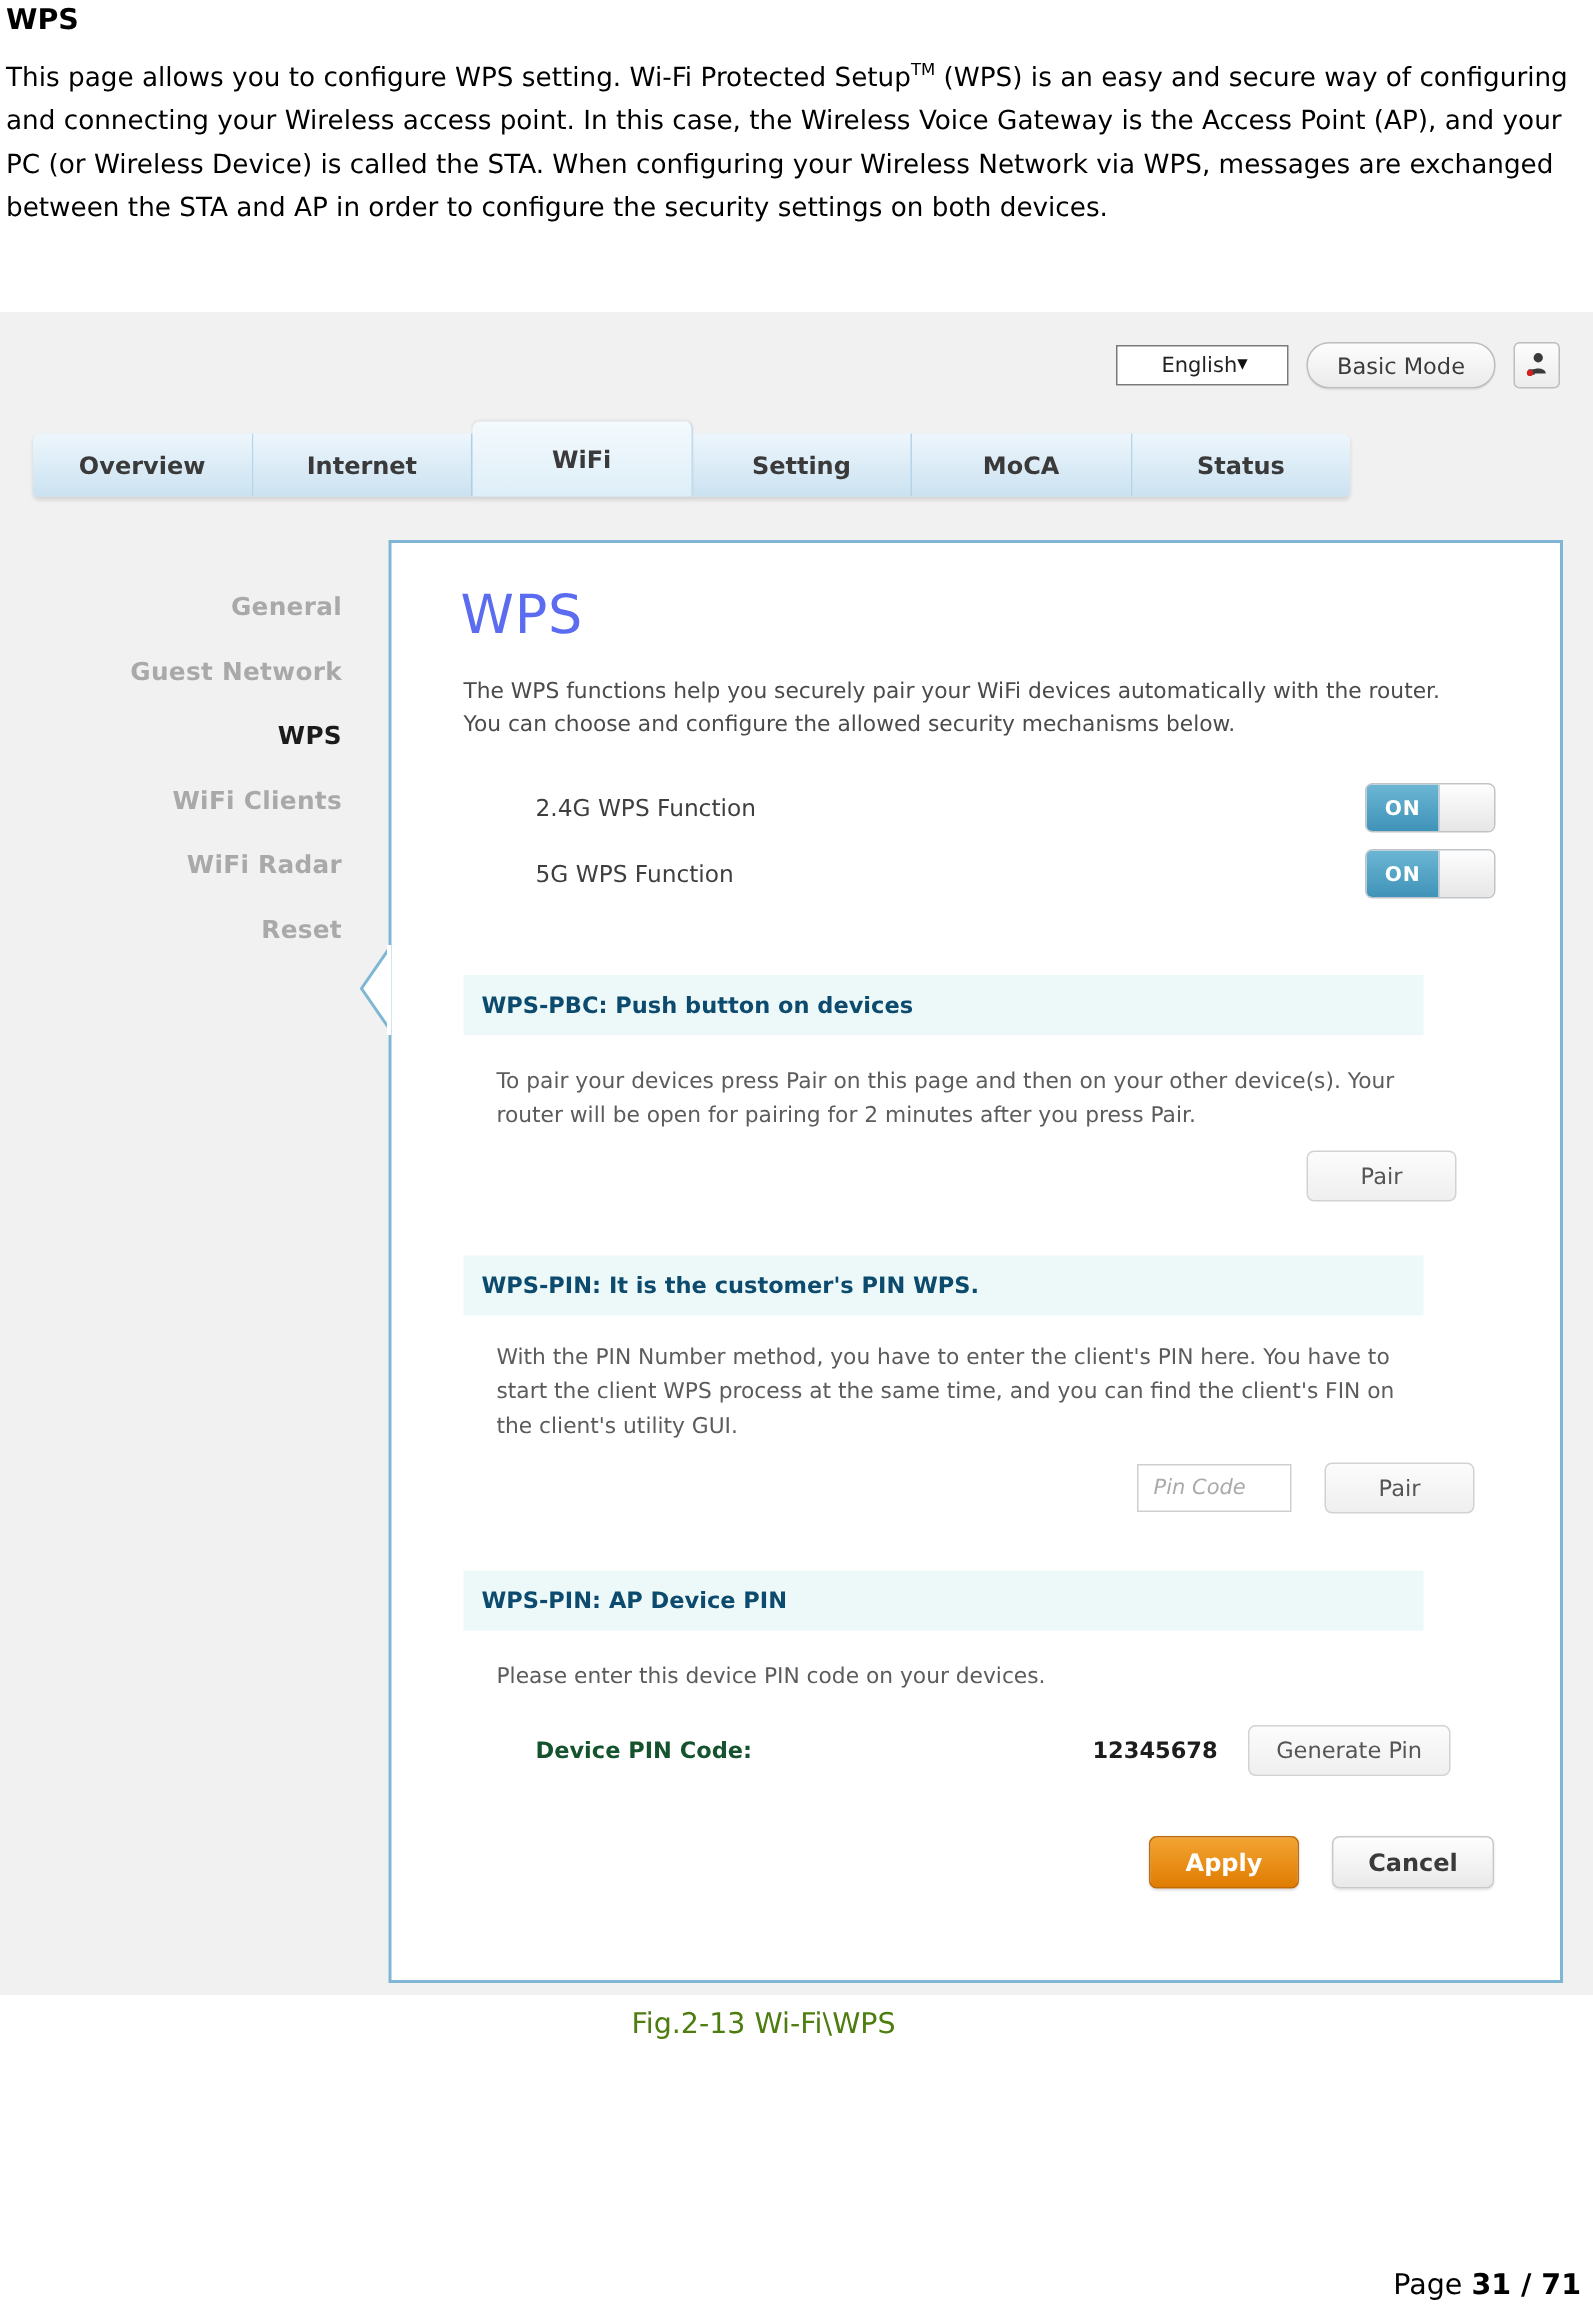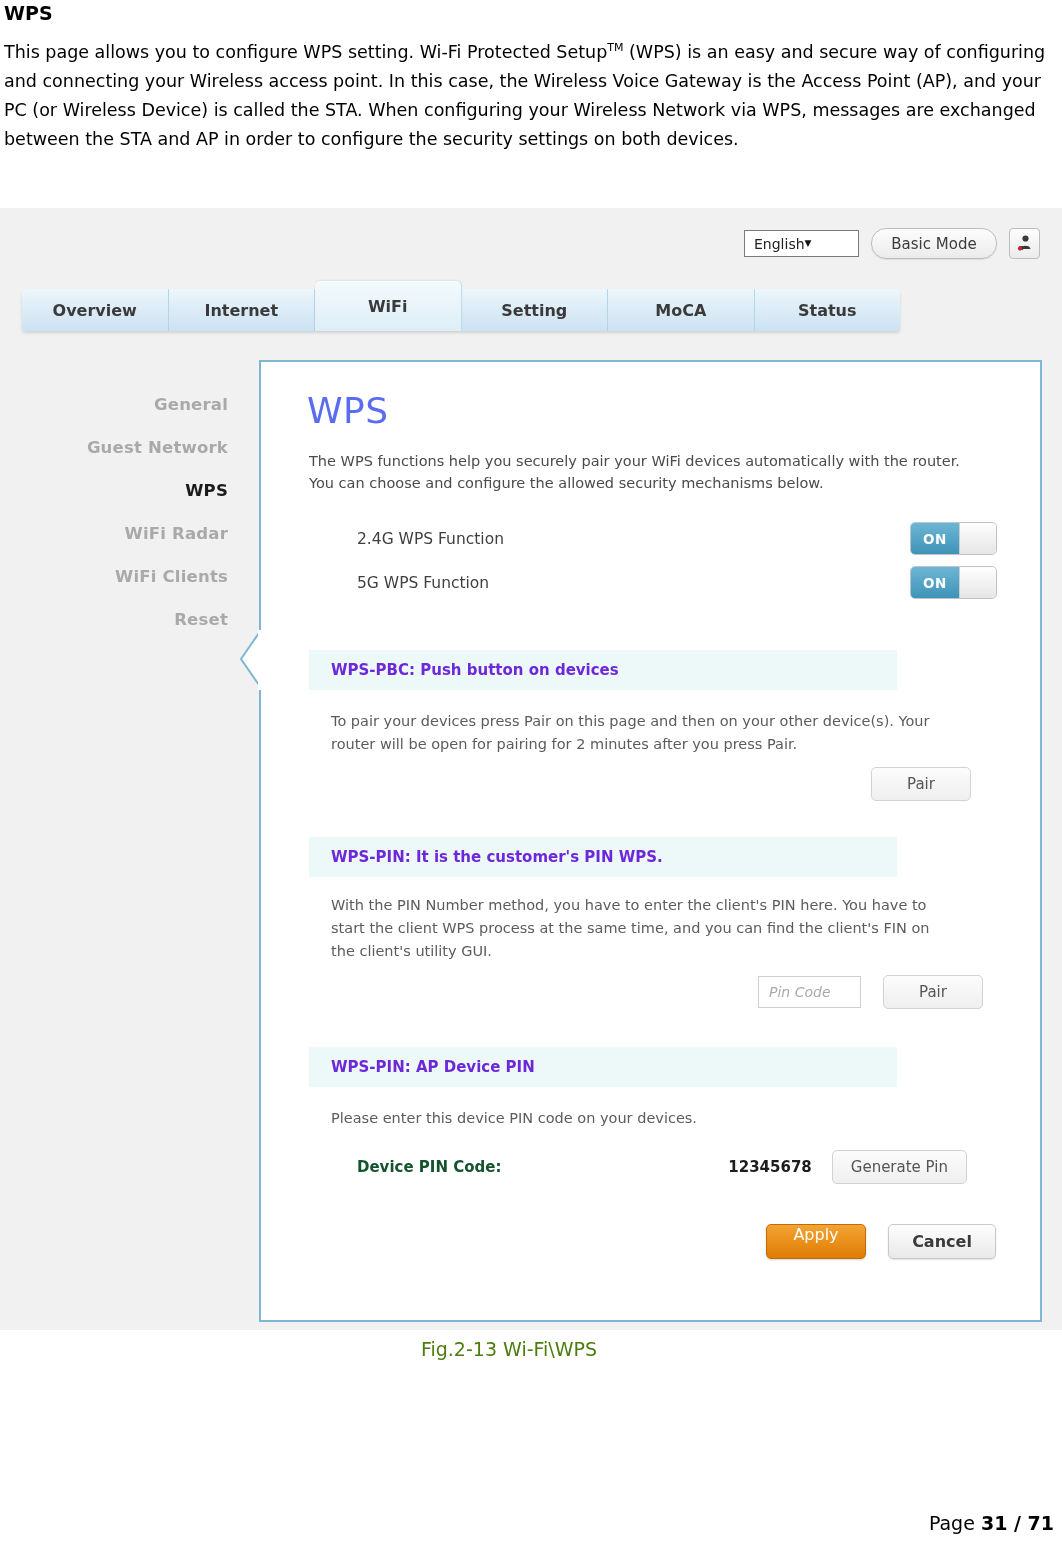--- a/index.html
+++ b/index.html
@@ -62,21 +62,21 @@
     align-items: center;
     gap: 12px;
   }
   .lang-select {
     width: 115px;
     height: 27px;
     border: 1px solid #7a7a7a;
     background: #ffffff;
     display: flex;
     align-items: center;
-    justify-content: flex-start;
+    justify-content: center;
     padding: 0 6px 0 9px;
     box-sizing: border-box;
     font-size: 14px;
     color: #222;
     font-family: "DejaVu Sans", sans-serif;
   }
   .lang-select .caret {
     font-size: 9px;
     color: #111;
     line-height: 1;
@@ -246,30 +246,30 @@
     flex: 1;
     background: linear-gradient(#fefefe, #e6e6e6);
     border-left: 1px solid #c9ced2;
     border-radius: 0 4px 4px 0;
   }
 
   
   .sec-head {
     position: absolute;
     left: 48px;
-    width: 588px;
+    width: 640px;
     height: 40px;
     background: #edf8f8;
     display: flex;
     align-items: center;
-    padding-left: 22px;
+    padding-left: 12px;
     box-sizing: border-box;
     font-size: 15px;
     font-weight: bold;
-    color: #6d28d9;
+    color: #0c4a6e;
   }
   .sec-body {
     position: absolute;
     left: 70px;
     width: 620px;
     font-size: 14.5px;
     color: #5c5c5c;
     line-height: 23px;
   }
 
@@ -313,24 +313,24 @@
     font-weight: bold;
   }
 
   .btn-apply {
     height: 35px;
     width: 100px;
     border: 1px solid #c06a05;
     border-radius: 5px;
     background: linear-gradient(#f3a433, #e07c02);
     display: flex;
-    align-items: flex-start;
+    align-items: center;
     justify-content: center;
     font-size: 16px;
-    font-weight: normal;
+    font-weight: bold;
     color: #ffffff;
     box-sizing: border-box;
     box-shadow: 0 1px 2px rgba(0,0,0,.18);
   }
   .btn-cancel {
     height: 35px;
     width: 108px;
     border: 1px solid #c9c9c9;
     border-radius: 5px;
     background: linear-gradient(#fefefe, #e9e9e9);
@@ -416,22 +416,22 @@
       </div>
     <div class="navtab">
         <span>Status</span>
       </div>
   </div>
 
   <div class="sidebar">
     <div class="side-item">General</div>
     <div class="side-item">Guest Network</div>
     <div class="side-item active">WPS</div>
+    <div class="side-item">WiFi Clients</div>
     <div class="side-item">WiFi Radar</div>
-    <div class="side-item">WiFi Clients</div>
     <div class="side-item">Reset</div>
   </div>
 
   <div class="panel">
 
     <div class="notch">
       <svg width="22" height="60" viewBox="0 0 22 60">
         <path d="M22 0 L2 29 L22 58" fill="#ffffff" stroke="#7eb6d4" stroke-width="2"></path>
         <rect x="19" y="0" width="4" height="60" fill="#ffffff"></rect>
       </svg>

